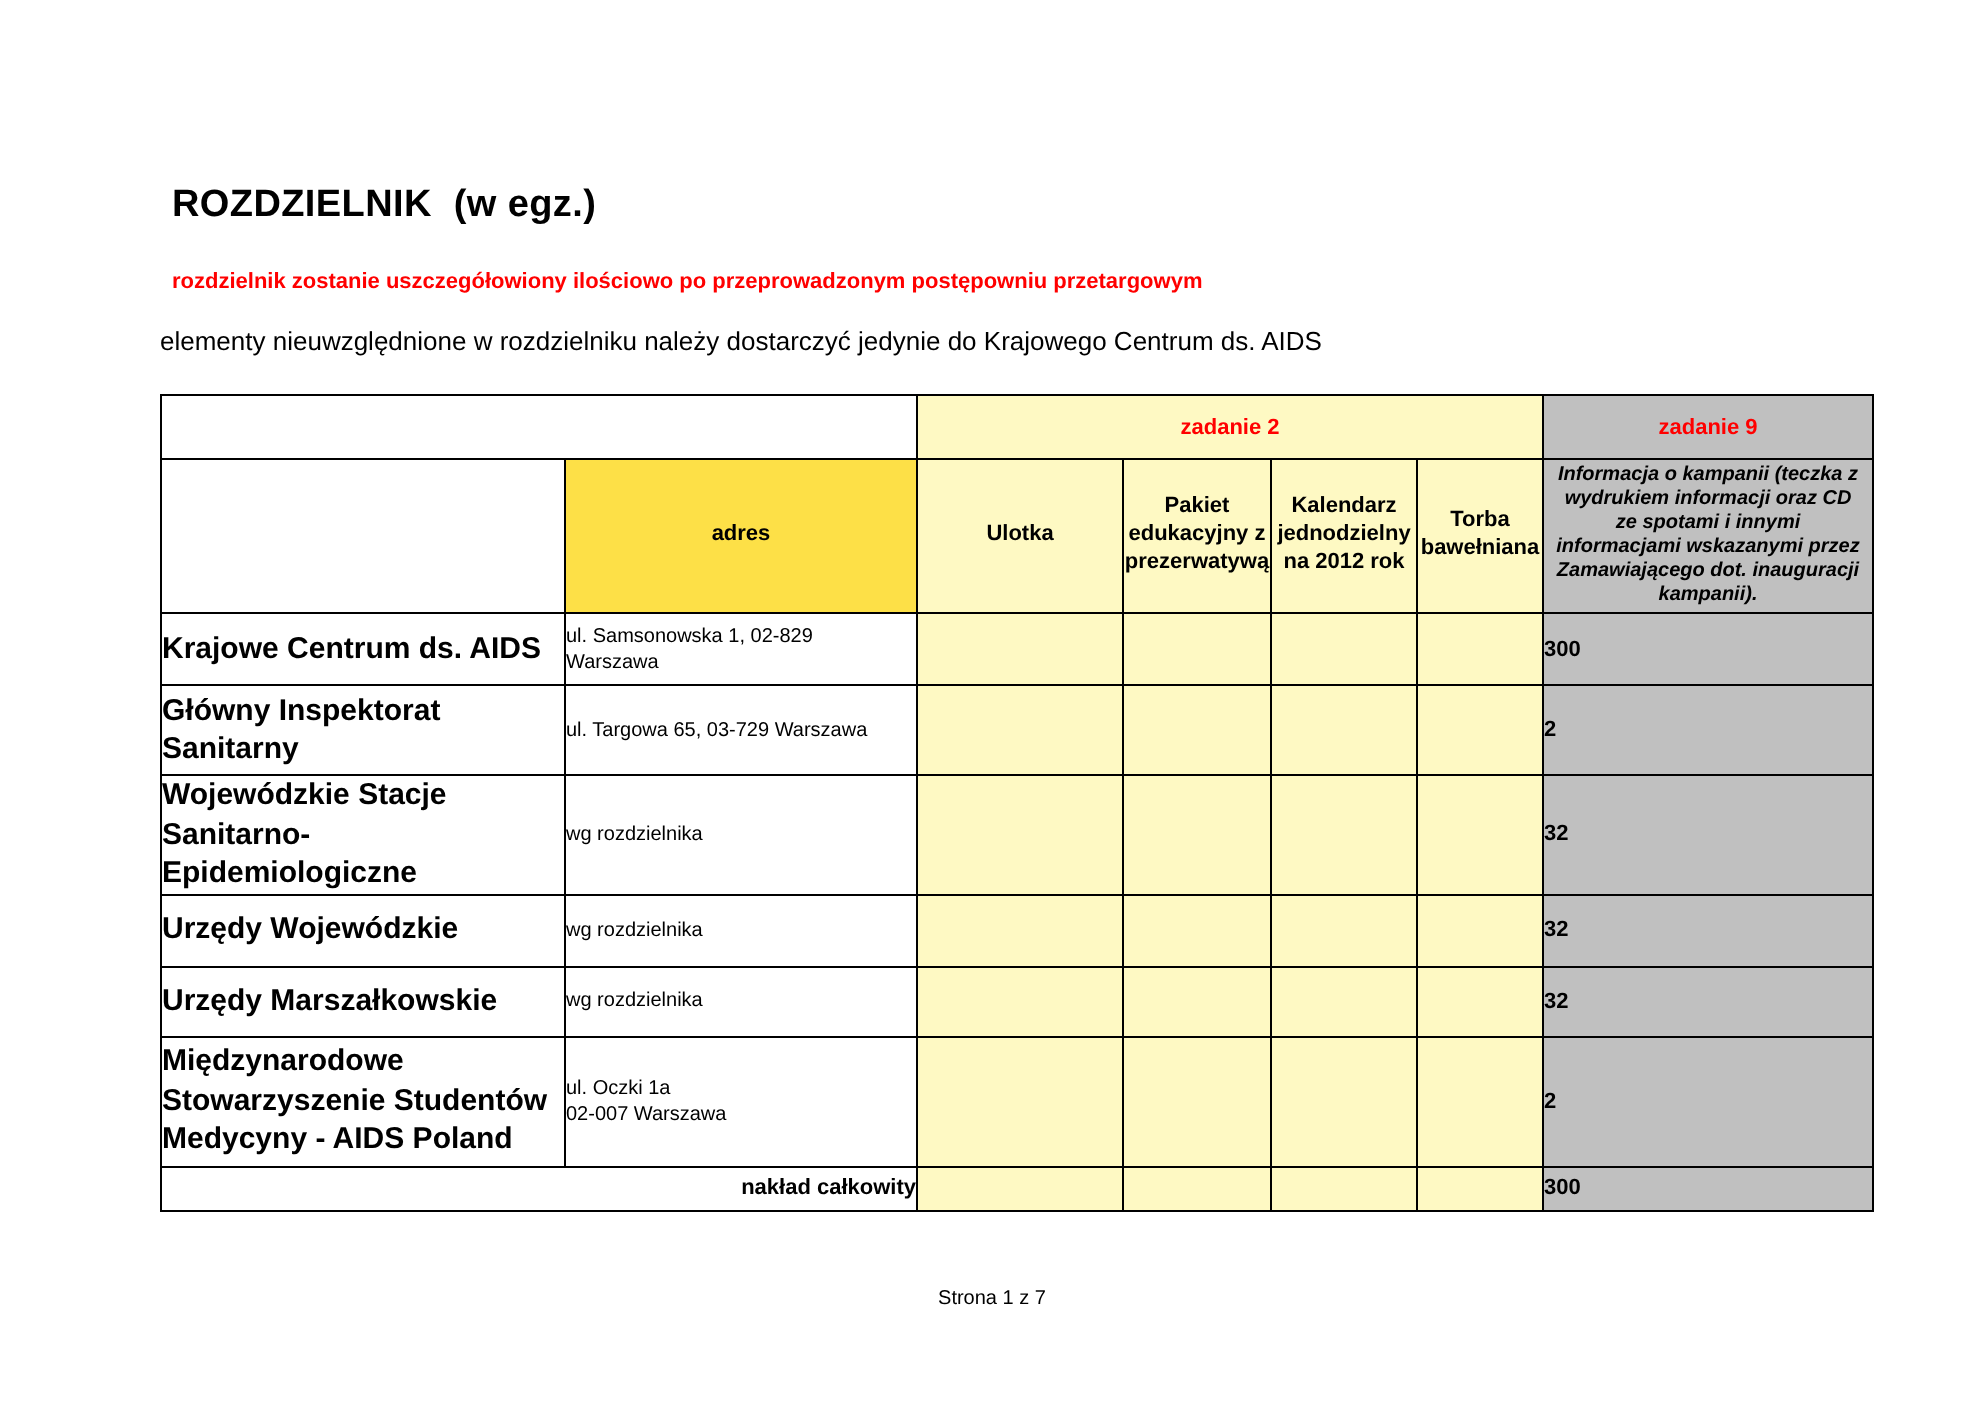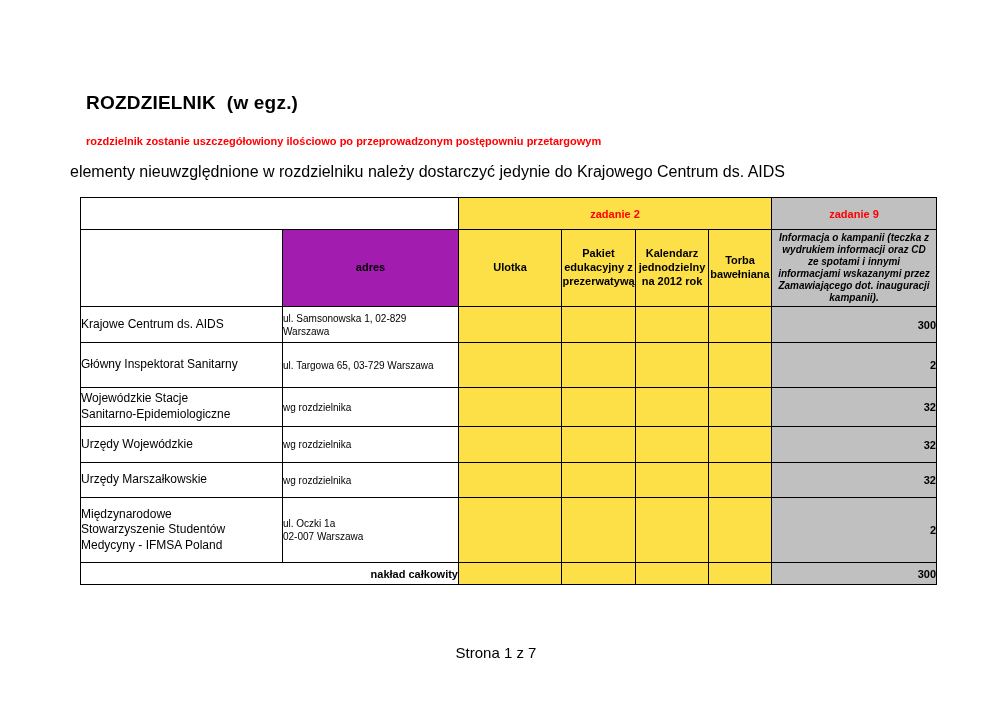--- a/index.html
+++ b/index.html
@@ -10,64 +10,64 @@
   }
   #doc-title {
     position:absolute; left:86px; top:92px;
     font-size:19px; font-weight:bold; white-space:pre; letter-spacing:0.2px;
   }
   #note-red {
     position:absolute; left:86px; top:135px;
     font-size:11px; font-weight:bold; color:#ff0000;
   }
   #note-black {
-    position:absolute; left:70px; top:163px;
-    font-size:16px;
+    position:absolute; left:80px; top:163px;
+    font-size:13px;
     text-align:right;
   }
   table#dist-table {
     position:absolute; left:80px; top:197px;
     border-collapse:collapse; table-layout:fixed;
   }
   #dist-table td {
     border:1.5px solid #000000;
     overflow:hidden;
     vertical-align:middle;
     padding:0;
   }
   td.nob { border:none; background:#ffffff; }
-  .cyan { background:#fde047; }
+  .cyan { background:#fef9c3; }
   .gray { background:#c0c0c0; }
-  .pink { background:#a21caf; }
+  .pink { background:#fde047; }
   .hdr {
     font-weight:bold; font-size:11px; text-align:center;
     white-space:pre-line; line-height:1.25;
   }
   .hdr-red { color:#ff0000; font-weight:bold; font-size:11px; text-align:center; }
   .info-hdr {
     font-weight:bold; font-size:10px; text-align:center;
     white-space:pre-line; line-height:1.2; padding:1px 2px;font-style:italic;
   }
   .name {
-    font-weight:normal; font-size:12px; padding:2px 2px 2px 5px;
+    font-weight:bold; font-size:15px; padding:2px 2px 2px 5px;
     white-space:pre-line; line-height:1.3;
   }
   .addr {
     font-size:10px; padding:2px 2px 2px 5px;
     white-space:pre-line; line-height:1.3;
   }
   .val {
-    font-weight:bold; font-size:11px; text-align:right; padding-right:4px;
+    font-weight:bold; font-size:11px; text-align:left; padding-right:4px;
   }
   .total-label {
     font-weight:bold; font-size:11px; text-align:right; padding-right:5px;margin-left:28px;
   }
   #page-footer {
     position:absolute; left:0; width:992px; top:644px;
-    text-align:center; font-size:15px;
+    text-align:center; font-size:10px;
   }
 </style>
 </head>
 <body>
 
 <div id="page">
 
   <div id="note-red">rozdzielnik zostanie uszczegółowiony ilościowo po przeprowadzonym postępowniu przetargowym</div>
   <div id="doc-title">ROZDZIELNIK  (w egz.)</div>
   <div id="note-black">elementy nieuwzględnione w rozdzielniku należy dostarczyć jedynie do Krajowego Centrum ds. AIDS</div>
@@ -158,21 +158,21 @@
       <td class="cyan"></td>
       <td class="cyan"></td>
       <td class="cyan"></td>
       <td class="cyan"></td>
       <td class="gray val">32</td>
     </tr>
 
     <tr style="height:65px">
       <td class="name">Międzynarodowe
 Stowarzyszenie Studentów
-Medycyny - IFMSA Poland</td>
+Medycyny - AIDS Poland</td>
       <td class="addr">ul. Oczki 1a
 02-007 Warszawa</td>
       <td class="cyan"></td>
       <td class="cyan"></td>
       <td class="cyan"></td>
       <td class="cyan"></td>
       <td class="gray val">2</td>
     </tr>
 
     <tr style="height:22px">

